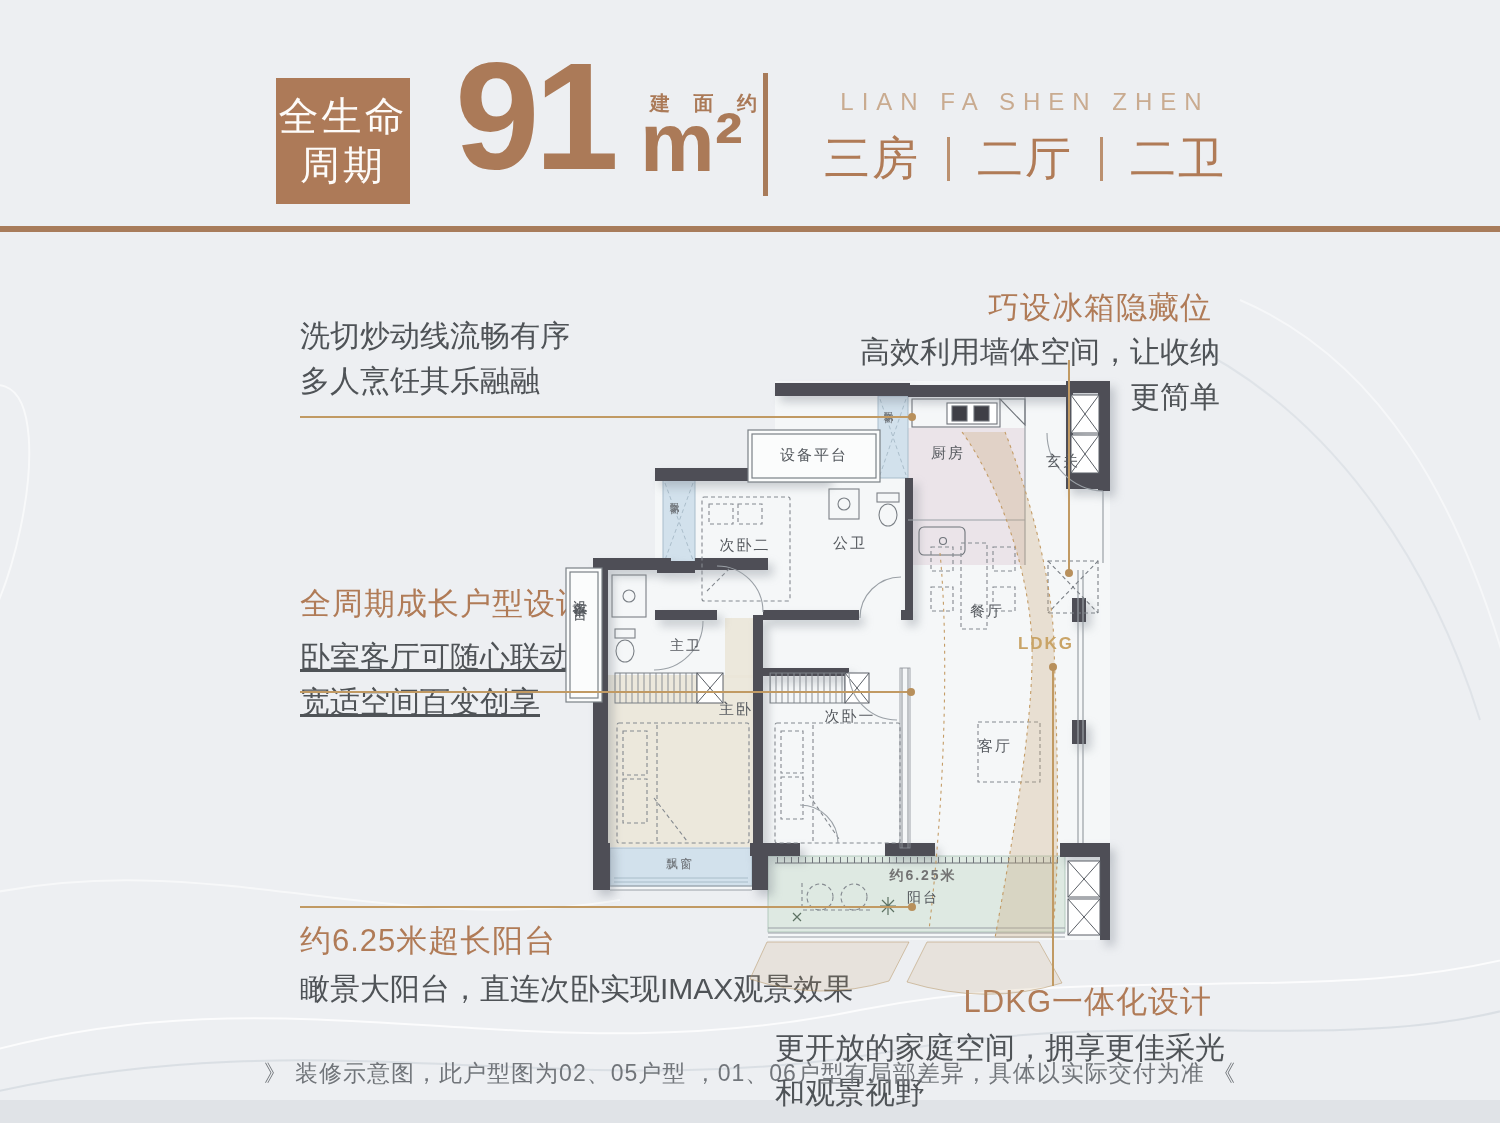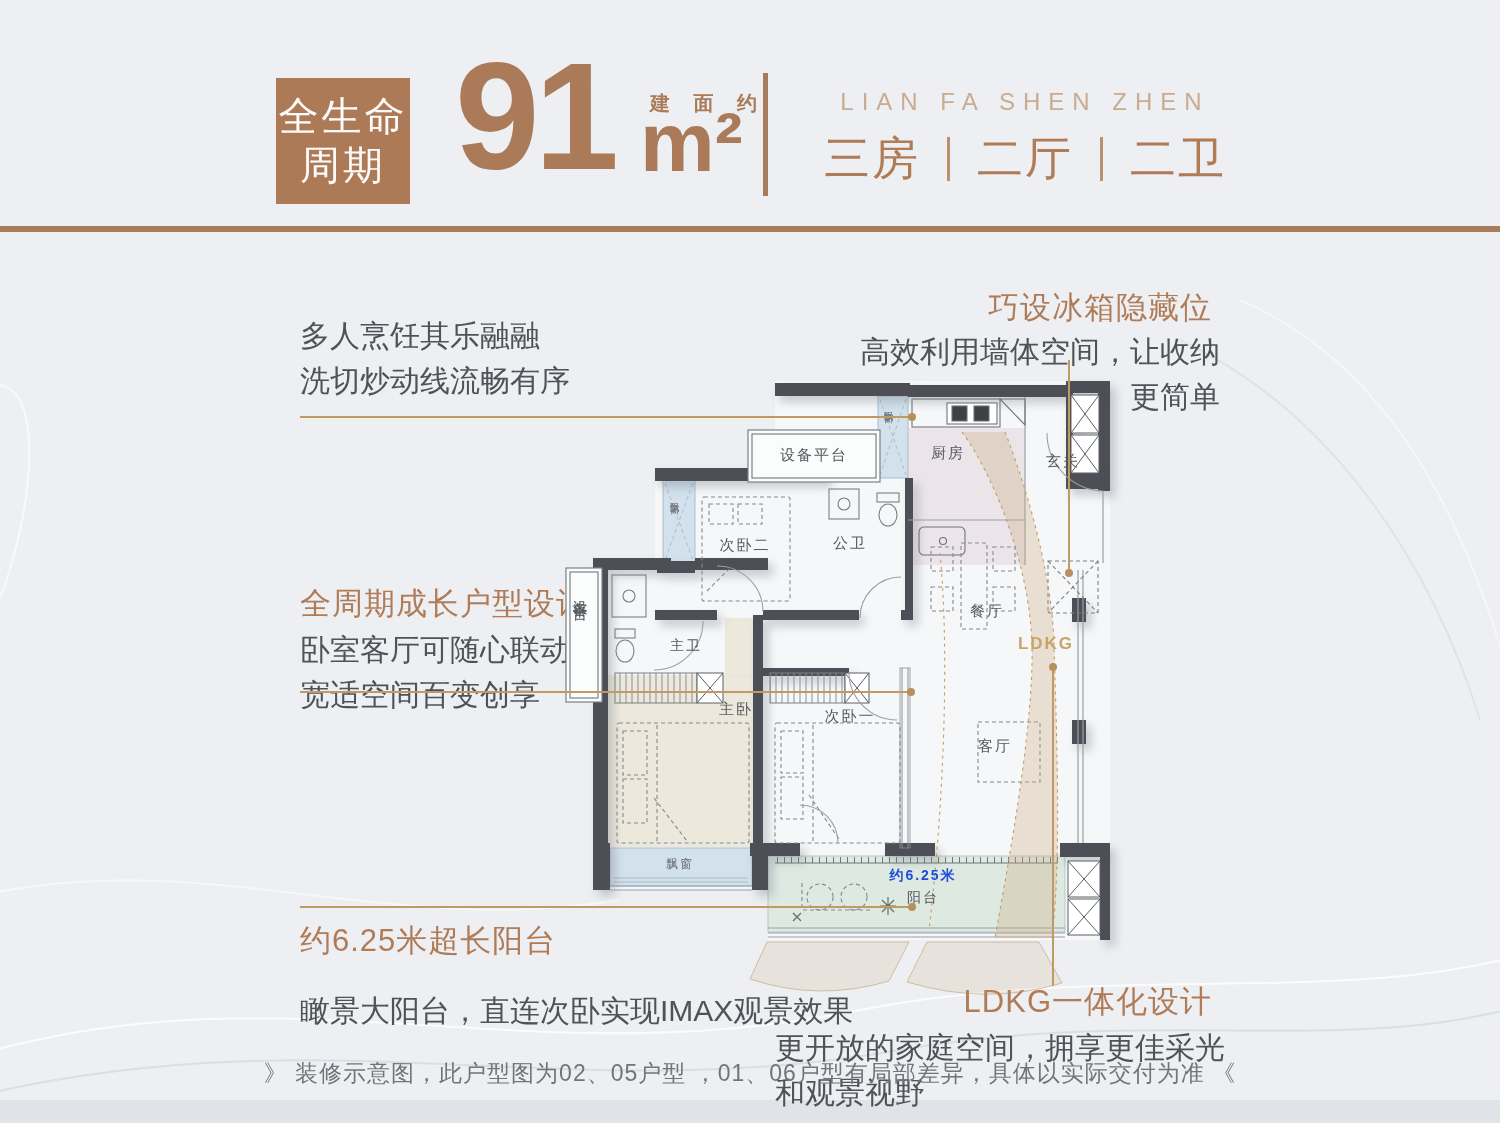--- a/index.html
+++ b/index.html
@@ -50,42 +50,42 @@
   }
 
   
   .c-title { font-size:31px; color:#b07b57; font-weight:500; letter-spacing:1px; }
   .c-body  { font-size:30px; color:#4f5357; line-height:1.5; }
   #co-kitchen { position:absolute; left:300px; top:303px; }
   #co-kitchen .c-body { margin-top:10px; }
   #co-fridge-title { position:absolute; left:860px; top:287px; width:352px; text-align:right; }
   #co-fridge-body  { position:absolute; left:840px; top:329px; width:380px; text-align:right; }
   #co-growth { position:absolute; left:300px; top:583px; }
-  #co-growth .c-body { margin-top:2px; }
+  #co-growth .c-body { margin-top:9px;text-decoration:underline; }
   #co-balcony { position:absolute; left:300px; top:920px; }
-  #co-balcony .c-body { margin-top:26px; }
+  #co-balcony .c-body { margin-top:4px; }
   #co-ldkg-title { position:absolute; left:860px; top:981px; width:352px; text-align:right; }
   #co-ldkg-body  { position:absolute; left:775px; top:1025px; width:460px; }
 
   
   .leader-h { position:absolute; height:2px; background:#c19a63; }
   .leader-v { position:absolute; width:2px;  background:#c19a63; }
   .leader-dot { position:absolute; width:8px; height:8px; border-radius:50%; background:#b8905c; }
 
   
   #plan-svg { position:absolute; left:557px; top:365px; width:575px; height:640px; }
 
   .plan-label {
     position:absolute; color:#55595e; font-size:15px; text-align:center;
     letter-spacing:2px; white-space:nowrap;
   }
   .plan-label.v { writing-mode:vertical-rl; text-orientation:upright; text-align:left; }
   .plan-label.tiny { font-size:10px; letter-spacing:1px; color:#6a6e73; }
   #lbl-ldkg { color:#c9a467; font-weight:700; font-size:17px; letter-spacing:2px; }
-  #lbl-balcony-len { font-weight:600; color:#1d4ed8; font-size:14px; }
+  #lbl-balcony-len { font-weight:600; color:#737373; font-size:14px; }
   #lbl-balcony, #lbl-bathM { font-size:14px; }
   #lbl-bay-master { font-size:12px; color:#6a6e73; }
 
   
   #disclaimer {
     position:absolute; left:0; top:1058px; width:1500px; text-align:center;
     font-size:23px; color:#71757a; letter-spacing:1px;
   }
 </style>
 </head>
@@ -116,22 +116,22 @@
     <span class="layout-part">三房</span>
     <span class="layout-sep"></span>
     <span class="layout-part">二厅</span>
     <span class="layout-sep"></span>
     <span class="layout-part">二卫</span>
   </div>
   <div id="header-rule"></div>
 
   <div id="co-kitchen">
     <div class="c-body">
+      <div>洗切炒动线流畅有序</div>
       <div>多人烹饪其乐融融</div>
-      <div>洗切炒动线流畅有序</div>
     </div>
   </div>
 
   <div id="co-fridge-title" class="c-title">巧设冰箱隐藏位</div>
   <div id="co-fridge-body" class="c-body">高效利用墙体空间，让收纳更简单</div>
 
   <div id="co-growth">
     <div class="c-title">全周期成长户型设计</div>
     <div class="c-body">
       <div>卧室客厅可随心联动</div>

